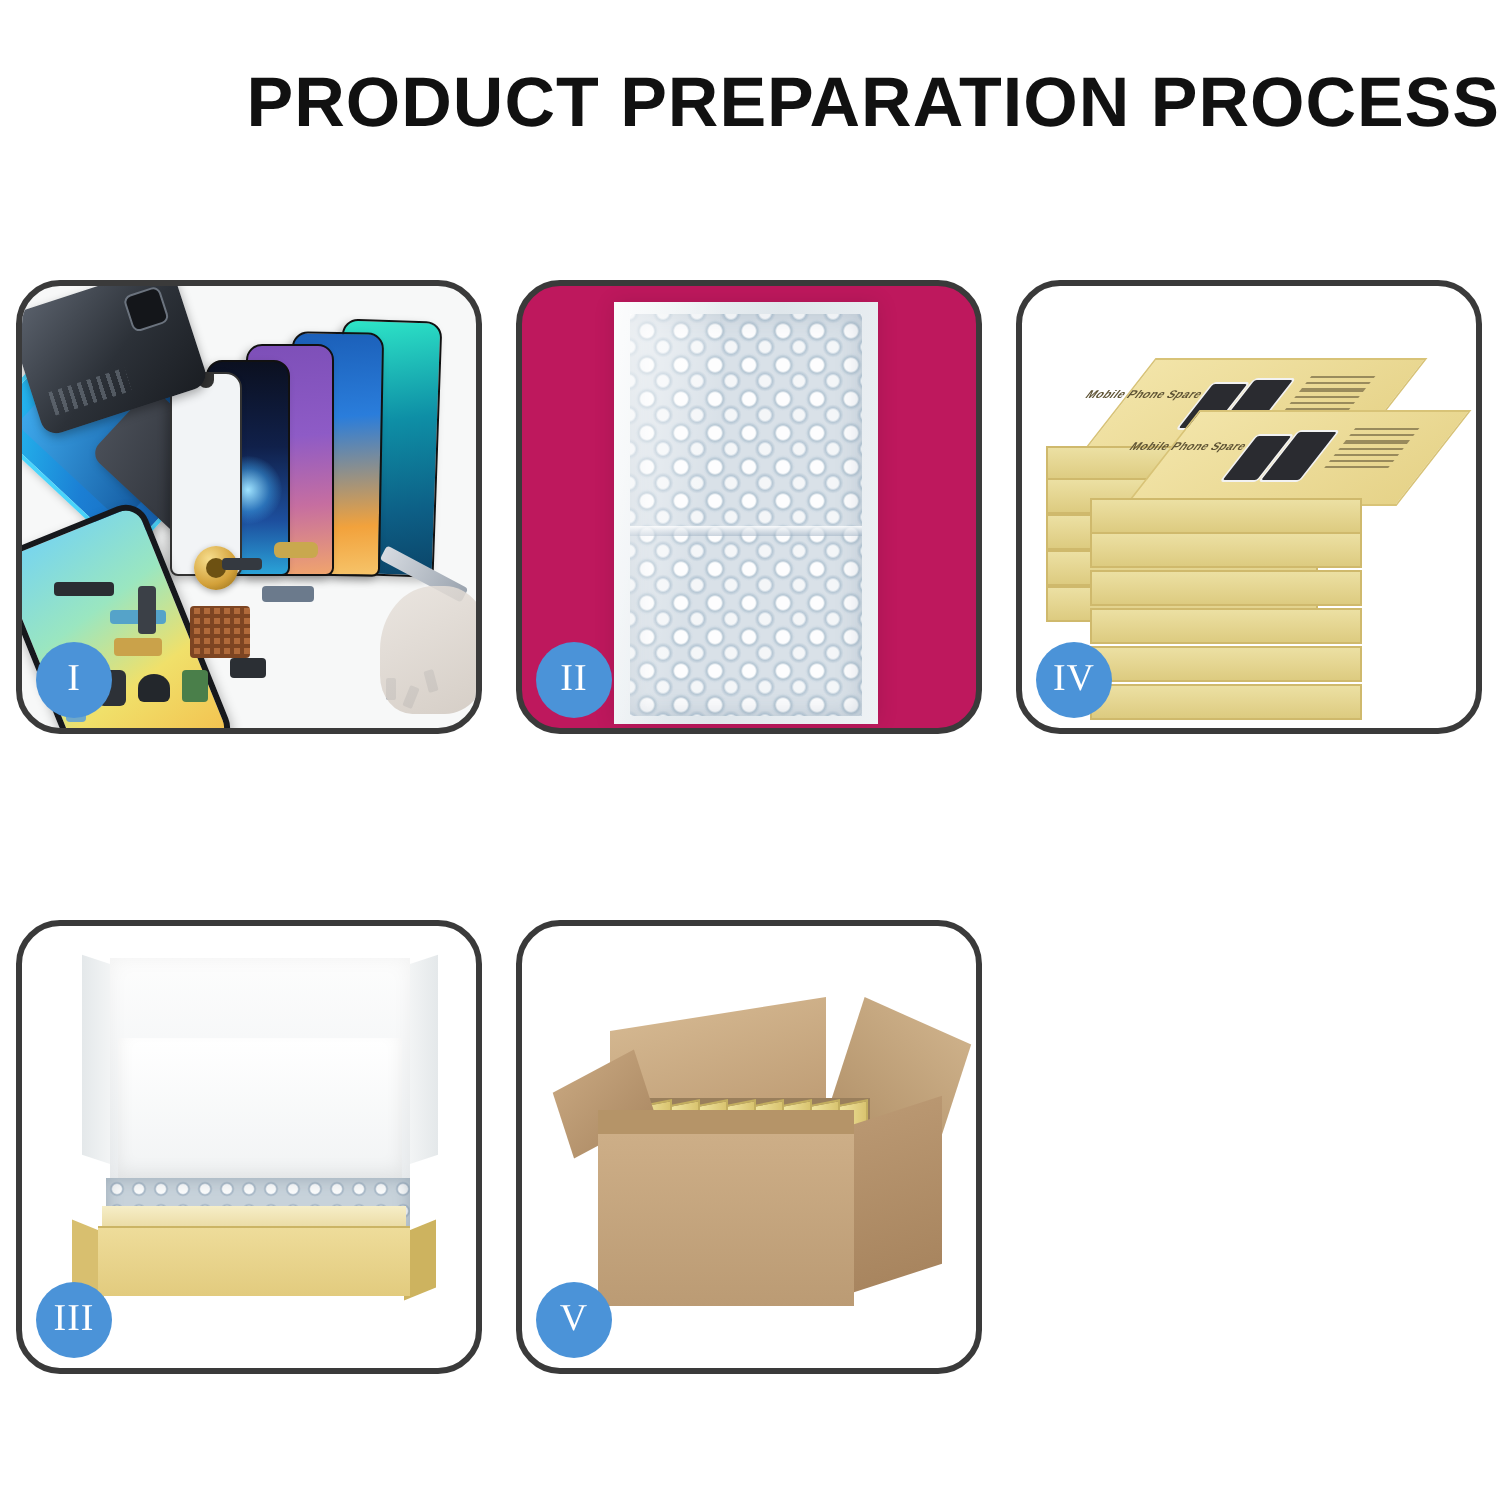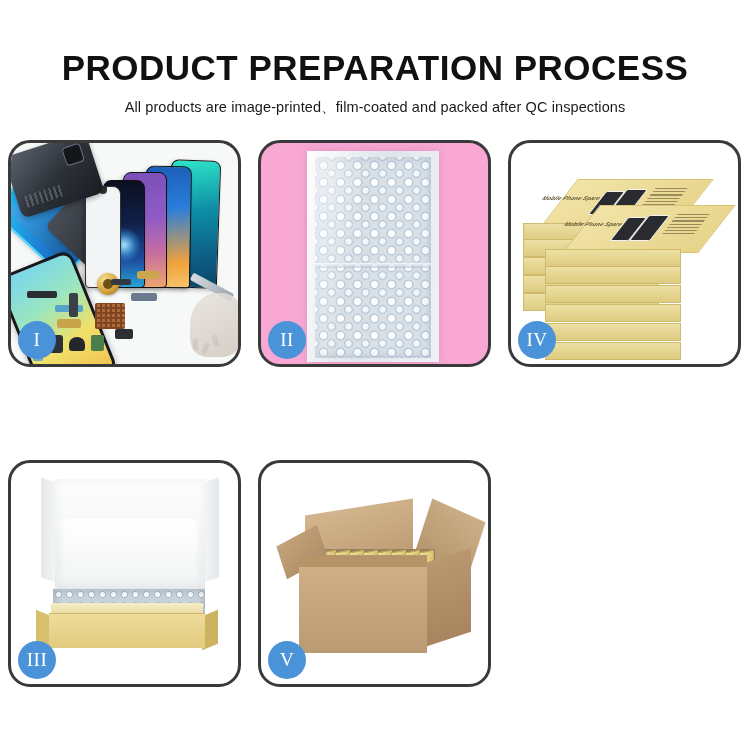--- a/index.html
+++ b/index.html
@@ -6,21 +6,21 @@
   body{
     width:750px;height:750px;
     background:#ffffff;
     font-family:"Liberation Sans", sans-serif;
     overflow:hidden;
     position:relative;
   }
   .page{width:750px;height:750px;position:relative;background:#fff;}
 
   
-  .header{padding-top:50px;text-align:center;}
+  .header{padding-top:34px;text-align:right;}
   .title{
     font-size:35px;font-weight:bold;color:#111;
     letter-spacing:0.5px;line-height:1;
     font-family:"Liberation Sans", sans-serif;
     white-space:nowrap;
   }
   .subtitle{
     margin-top:13px;font-size:14.5px;color:#1a1a1a;
     font-weight:400;letter-spacing:0.1px;white-space:nowrap;
   }
@@ -131,21 +131,21 @@
   .f12{left:100px;top:136px;width:20px;height:6px;background:#343940;}
   .scr{position:absolute;width:5px;height:11px;background:#9aa3ae;border-radius:1px;}
   .s1{left:182px;top:196px;} .s2{left:192px;top:200px;transform:rotate(22deg);}
   .s3{left:202px;top:192px;transform:rotate(-15deg);}
   .tweez{position:absolute;left:178px;top:140px;width:46px;height:8px;
     background:linear-gradient(90deg,#d6dbe1,#9aa3ae);transform:rotate(28deg);border-radius:2px;}
   .hand{position:absolute;right:-6px;top:150px;width:54px;height:64px;border-radius:50% 40% 40% 30%;
     background:linear-gradient(150deg,#e8e2dc,#cfc6bd);opacity:.85;}
 
   
-  .p2{background:#f9a8d4;}
+  .p2{background:#be185d;}
   .bw-sheet{
     position:absolute;left:46px;top:8px;width:132px;height:211px;
     background:linear-gradient(100deg,#f2f5f7 0%,#dfe6eb 50%,#eef2f5 100%);
     box-shadow:0 0 10px rgba(0,0,0,.12);
   }
   .bw-in{
     position:absolute;left:8px;top:6px;right:8px;bottom:4px;
     background:#d9e1e8;
     background-image:
       radial-gradient(circle at 50% 50%, rgba(255,255,255,.95) 0 26%, rgba(170,190,205,.75) 34%, rgba(200,215,226,.25) 45%, transparent 52%);
@@ -246,21 +246,20 @@
     background:linear-gradient(120deg,rgba(245,245,245,.9),rgba(255,255,255,0));
     transform:skewY(-24deg);}
 </style>
 </head>
 <body>
 
 <div class="page">
 
   <div class="header">
     <div class="title">PRODUCT PREPARATION PROCESS</div>
-    <div class="subtitle">All products are image-printed、film-coated and packed after QC inspections</div>
   </div>
 
   <div class="grid">
 
     <div class="panel p1">
       <div class="stage">
         <div class="ph ph-a"></div>
         <div class="ph ph-b"></div>
         <div class="fan">
           <div class="fp fp1"></div>

